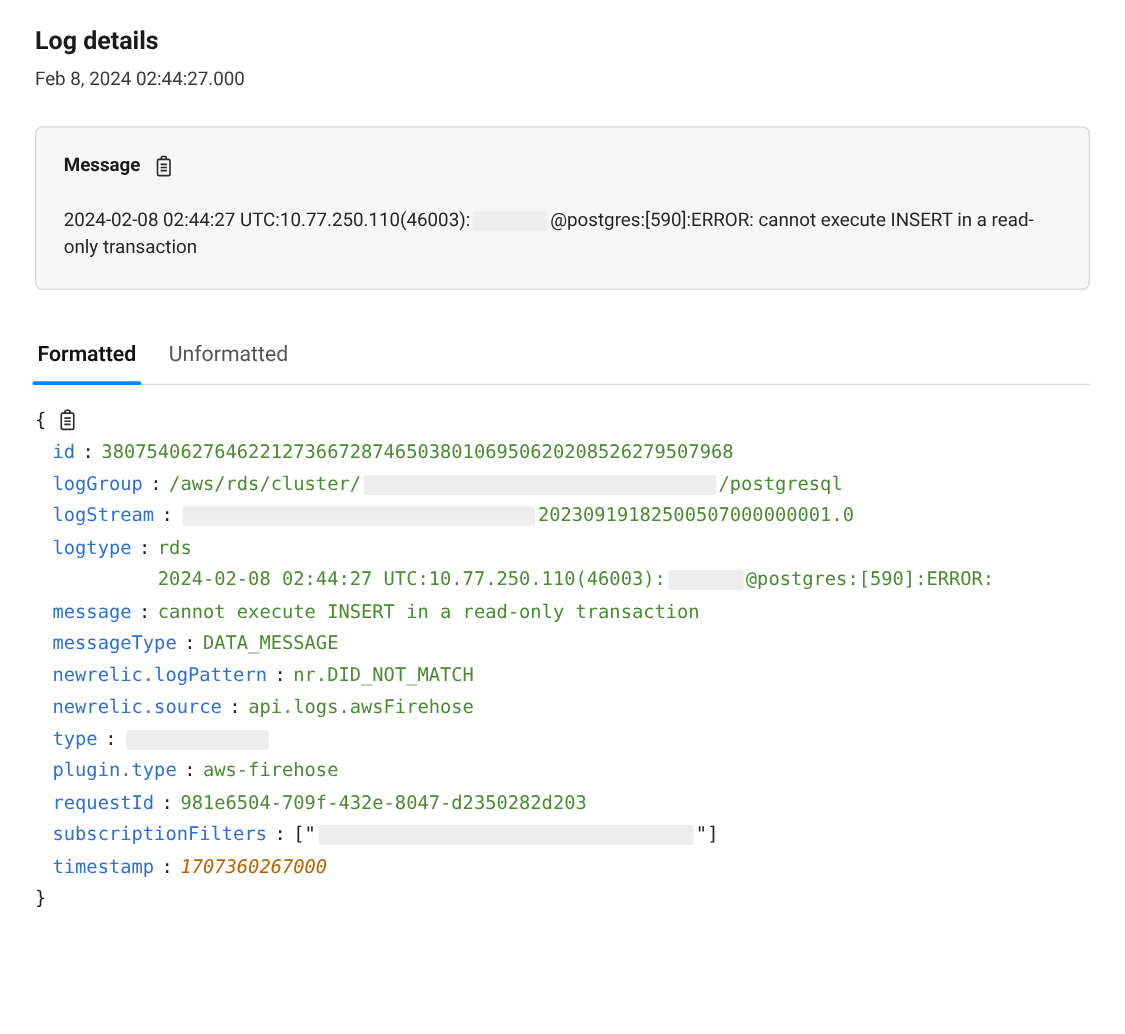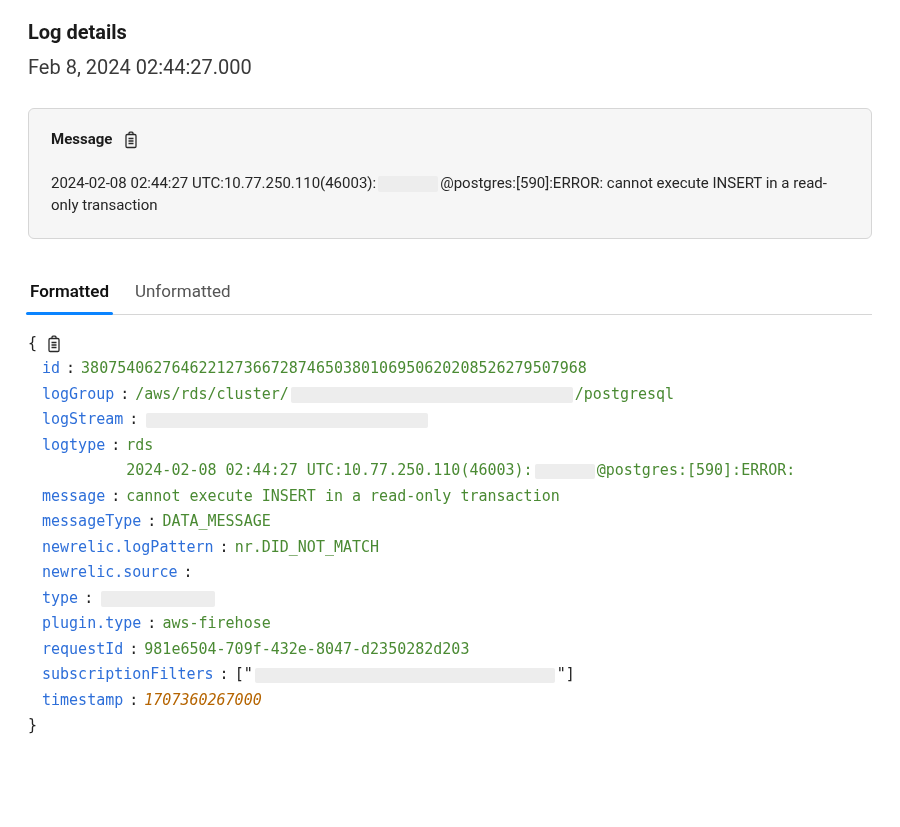--- a/index.html
+++ b/index.html
@@ -1,20 +1,20 @@
 <!DOCTYPE html>
 <html><head>
 <meta charset="utf-8">
 <style>
   html,body{margin:0;padding:0;background:#fff;color:#1b1b1b;
     font-family:-apple-system,BlinkMacSystemFont,"Segoe UI",Roboto,Helvetica,Arial,sans-serif;
     font-size:15px;line-height:1.45;}
   .page{width:900px;min-height:827px;box-sizing:border-box;padding:18px 28px 28px 28px;}
   h1.title{font-size:20px;font-weight:700;margin:0 0 6px 0;}
-  .subtitle{font-size:20px;color:#3a3a3a;margin-bottom:26px;}
+  .subtitle{font-size:15px;color:#3a3a3a;margin-bottom:26px;}
 
   .panel{border:1px solid #d6d6d6;background:#f6f6f6;border-radius:6px;
     padding:20px 22px 22px 22px;margin-bottom:34px;}
   .panel-head{display:flex;align-items:center;gap:10px;margin-bottom:22px;}
   .panel-title{font-weight:700;font-size:15px;}
   .icon-btn{width:18px;height:18px;display:inline-flex;align-items:center;justify-content:center;
     cursor:pointer;color:#2a2a2a;}
   .icon-btn svg{width:16px;height:18px;}
   .msg-body{font-size:15px;color:#262626;word-break:break-word;}
 
@@ -91,21 +91,21 @@
       <span class="colon">:</span>
       <span class="v-str">
         <span>/aws/rds/cluster/</span><span class="redact r282"></span><span>/postgresql</span>
       </span>
     </div>
 
     <div class="row">
       <span class="k">logStream</span>
       <span class="colon">:</span>
       <span class="v-str">
-        <span class="redact r282"></span>
+        <span class="redact r282"></span><span>2023091918250050700000000​1.0</span>
       </span>
     </div>
 
     <div class="row">
       <span class="k">logtype</span>
       <span class="colon">:</span>
       <span class="v-str">rds</span>
     </div>
 
     <div class="row" style="max-width:812px;">
@@ -124,20 +124,21 @@
 
     <div class="row">
       <span class="k">newrelic.logPattern</span>
       <span class="colon">:</span>
       <span class="v-str">nr.DID_NOT_MATCH</span>
     </div>
 
     <div class="row">
       <span class="k">newrelic.source</span>
       <span class="colon">:</span>
+      <span class="v-str">api.logs.awsFirehose</span>
     </div>
 
     <div class="row">
       <span class="k">type</span>
       <span class="colon">:</span>
       <span class="v-str">
         <span class="redact r114"></span>
       </span>
     </div>
 

